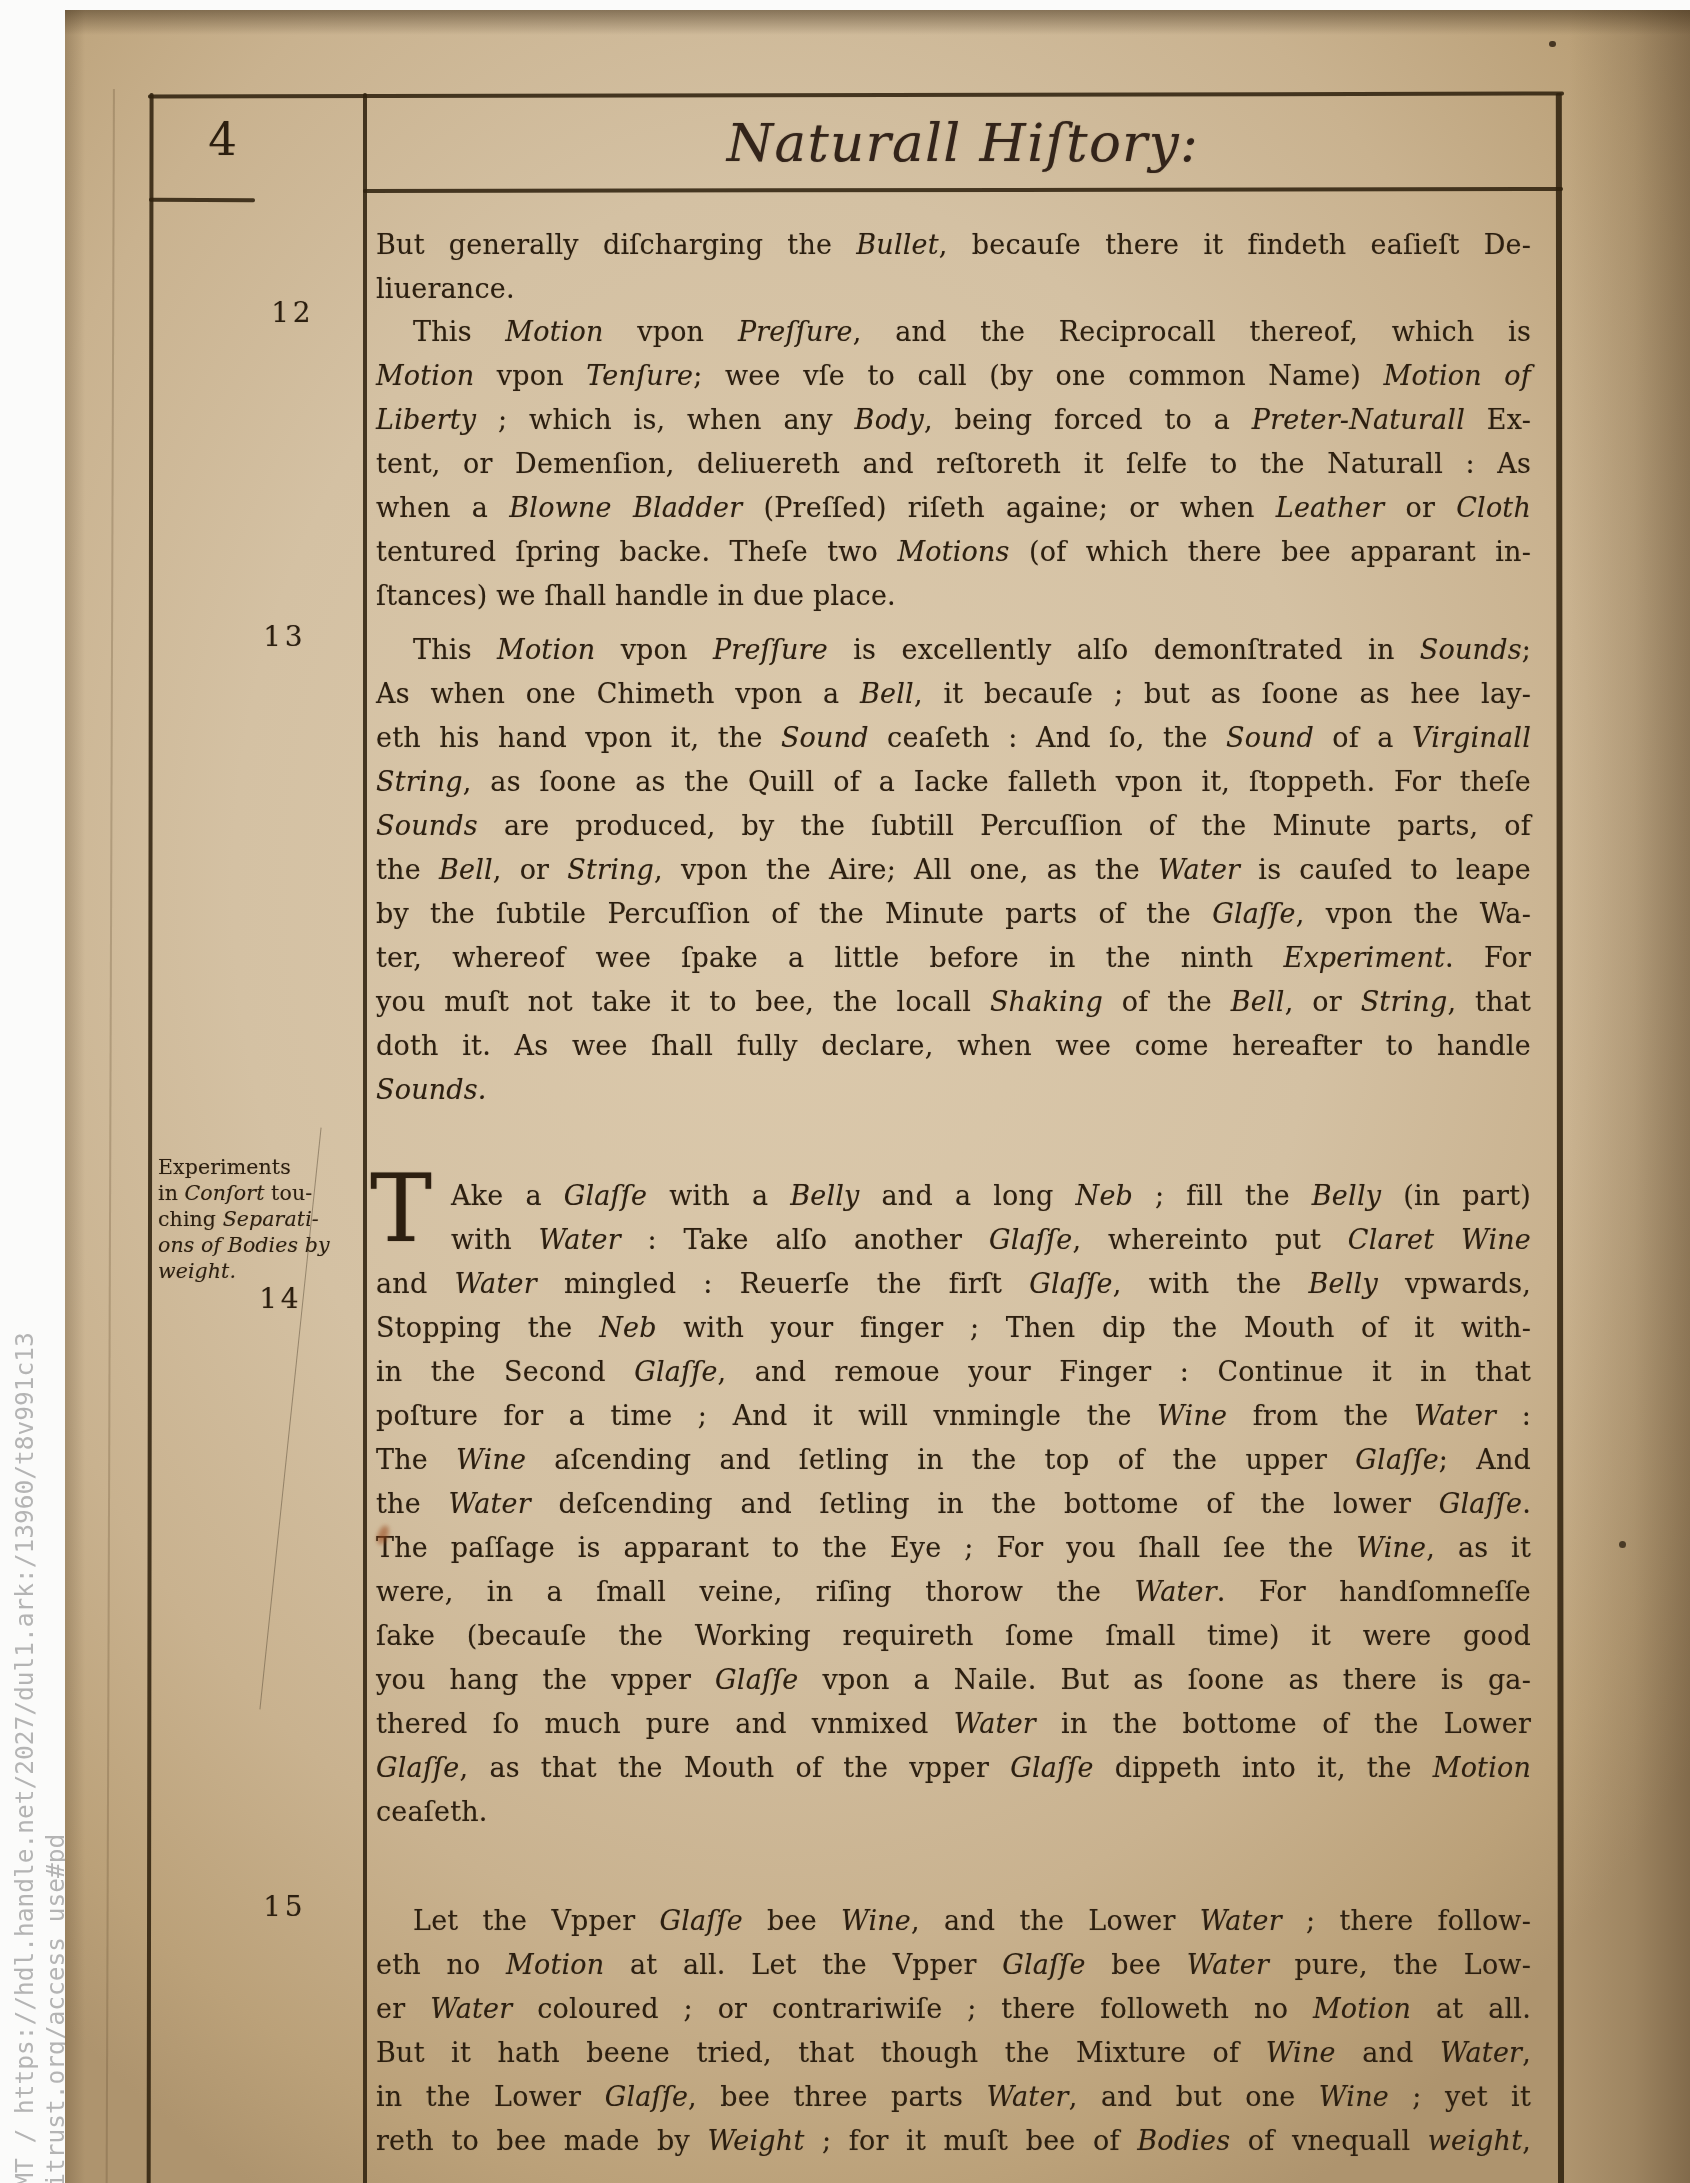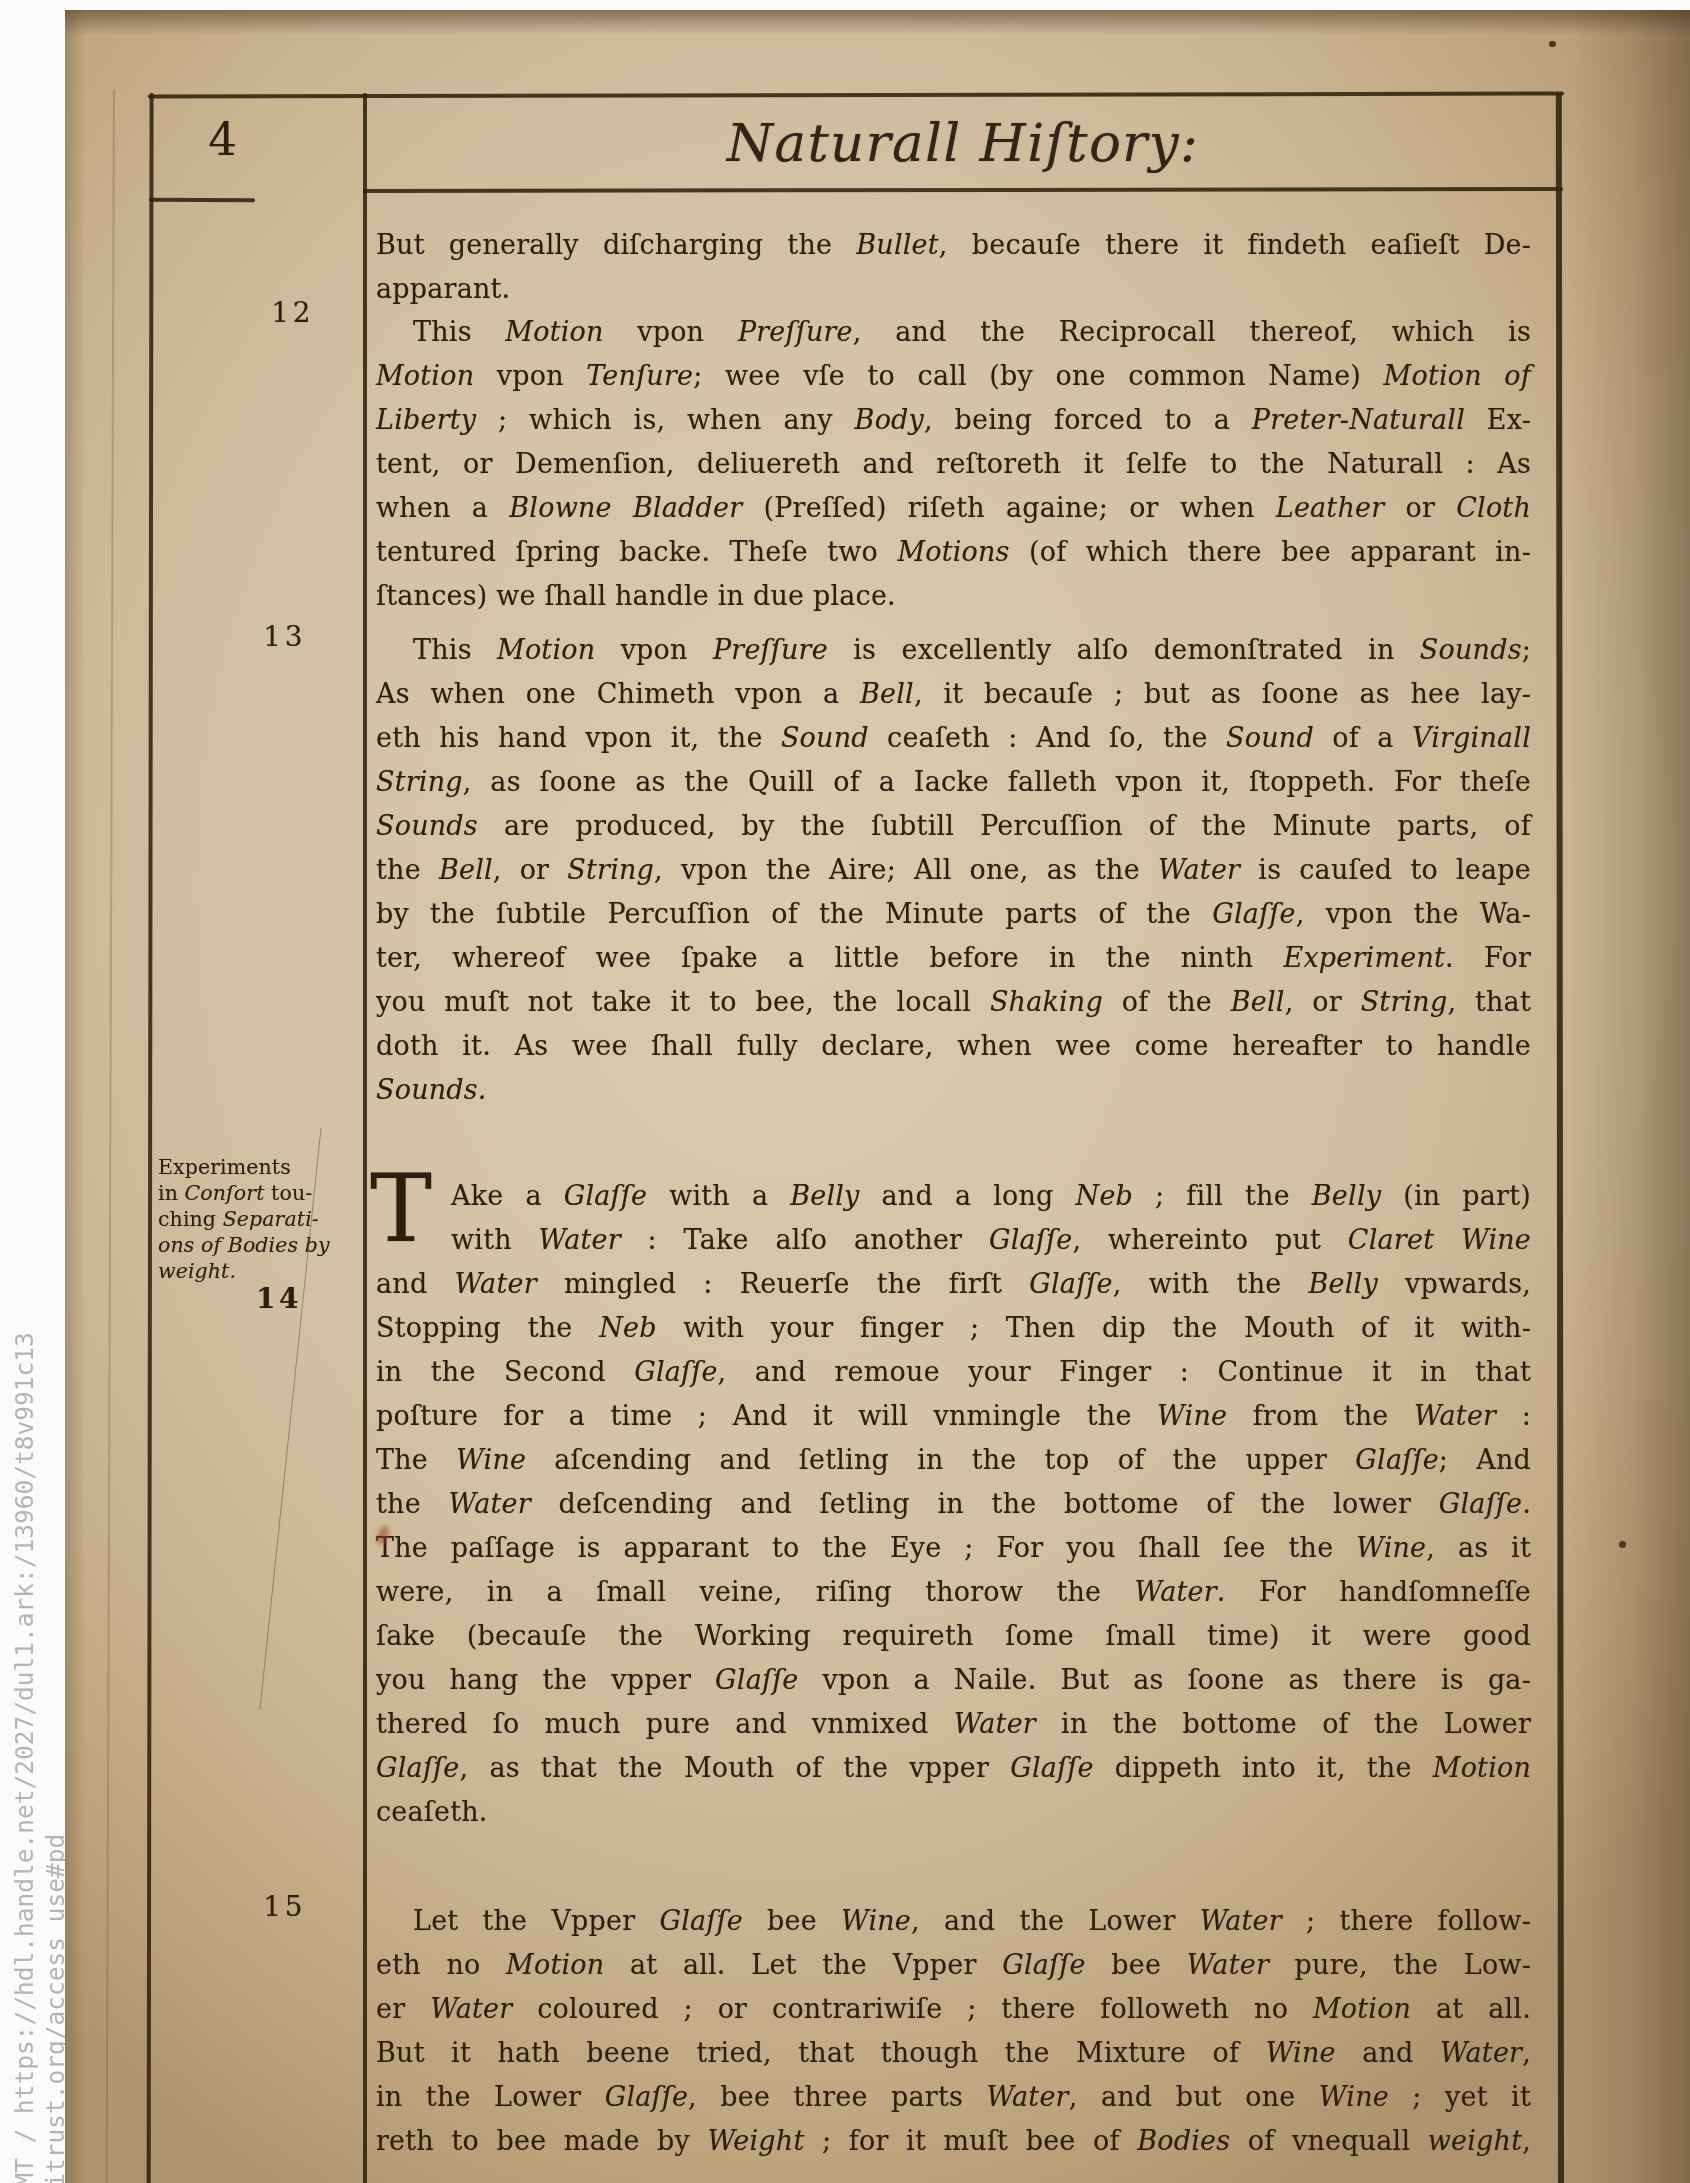--- a/index.html
+++ b/index.html
@@ -65,26 +65,26 @@
 
   <div class="mnum ink" style="left:175px;top:286px;width:74px;">12</div>
   <div class="mnum ink" style="left:162px;top:610px;width:79px;">13</div>
   <div class="mnote ink">
       <div class="tl"><span>Experiments</span></div>
       <div class="tl"><span>in </span><span class="it">Conſort</span><span> tou-</span></div>
       <div class="tl"><span>ching </span><span class="it">Separati-</span></div>
       <div class="tl"><span class="it">ons of Bodies by</span></div>
       <div class="tl"><span class="it">weight.</span></div>
     </div>
-  <div class="mnum ink" style="left:167px;top:1272px;width:70px;font-weight:bold;">14</div>
+  <div class="mnum ink" style="left:167px;top:1272px;width:70px;">14</div>
   <div class="mnum ink" style="left:169px;top:1880px;width:72px;">15</div>
 
   <div class="para" style="top:213px;">
       <div class="tl just"><span>But generally diſcharging the </span><span class="it">Bullet</span><span>, becauſe there it findeth eaſieſt De-</span></div>
-      <div class="tl"><span>apparant.</span></div>
+      <div class="tl"><span>liuerance.</span></div>
     </div>
   <div class="para" style="top:300px;">
       <div class="tl just ind"><span>This </span><span class="it">Motion</span><span> vpon </span><span class="it">Preſſure</span><span>, and the Reciprocall thereof, which is</span></div>
       <div class="tl just"><span class="it">Motion</span><span> vpon </span><span class="it">Tenſure</span><span>; wee vſe to call (by one common Name) </span><span class="it">Motion of</span></div>
       <div class="tl just"><span class="it">Liberty</span><span> ; which is, when any </span><span class="it">Body</span><span>, being forced to a </span><span class="it">Preter-Naturall</span><span> Ex-</span></div>
       <div class="tl just"><span>tent, or Demenſion, deliuereth and reſtoreth it ſelfe to the Naturall : As</span></div>
       <div class="tl just"><span>when a </span><span class="it">Blowne Bladder</span><span> (Preſſed) riſeth againe; or when </span><span class="it">Leather</span><span> or </span><span class="it">Cloth</span></div>
       <div class="tl just"><span>tentured ſpring backe. Theſe two </span><span class="it">Motions</span><span> (of which there bee apparant in-</span></div>
       <div class="tl"><span>ſtances) we ſhall handle in due place.</span></div>
     </div>

